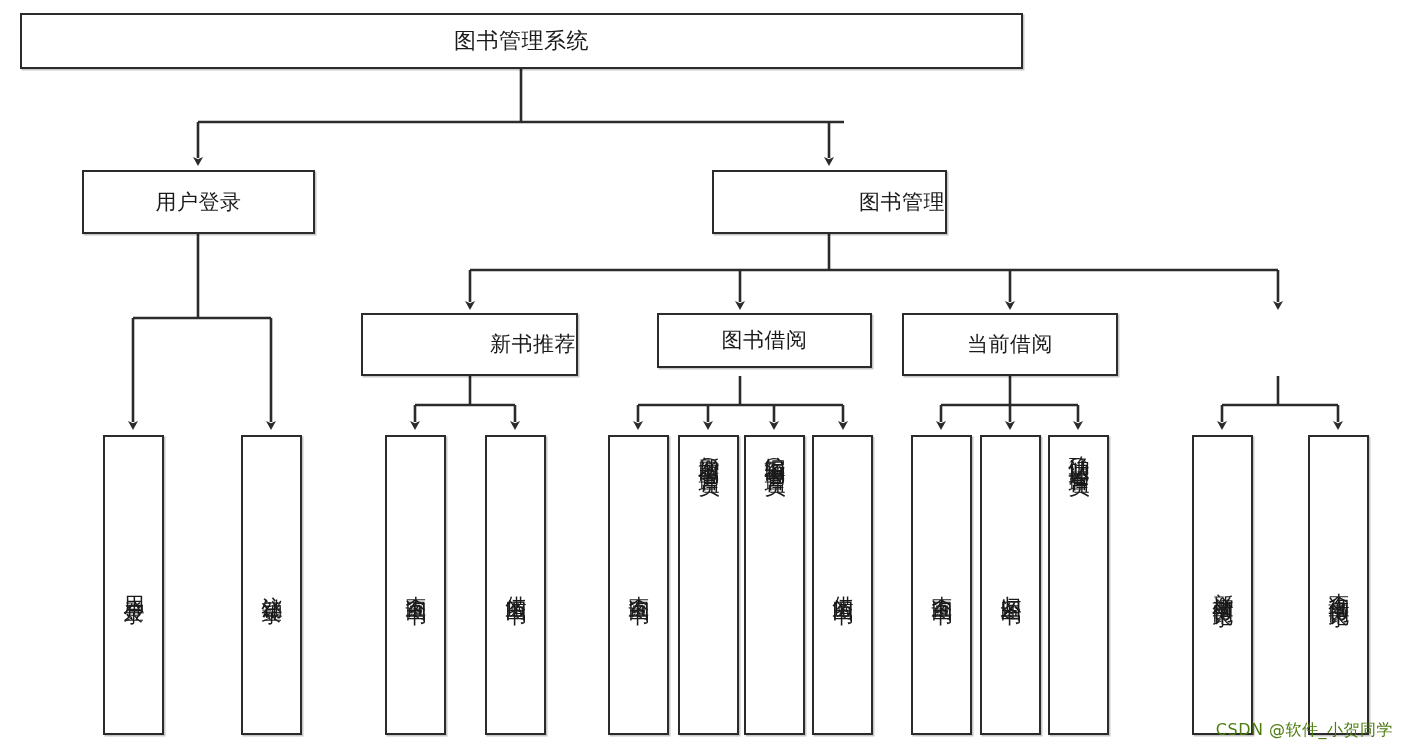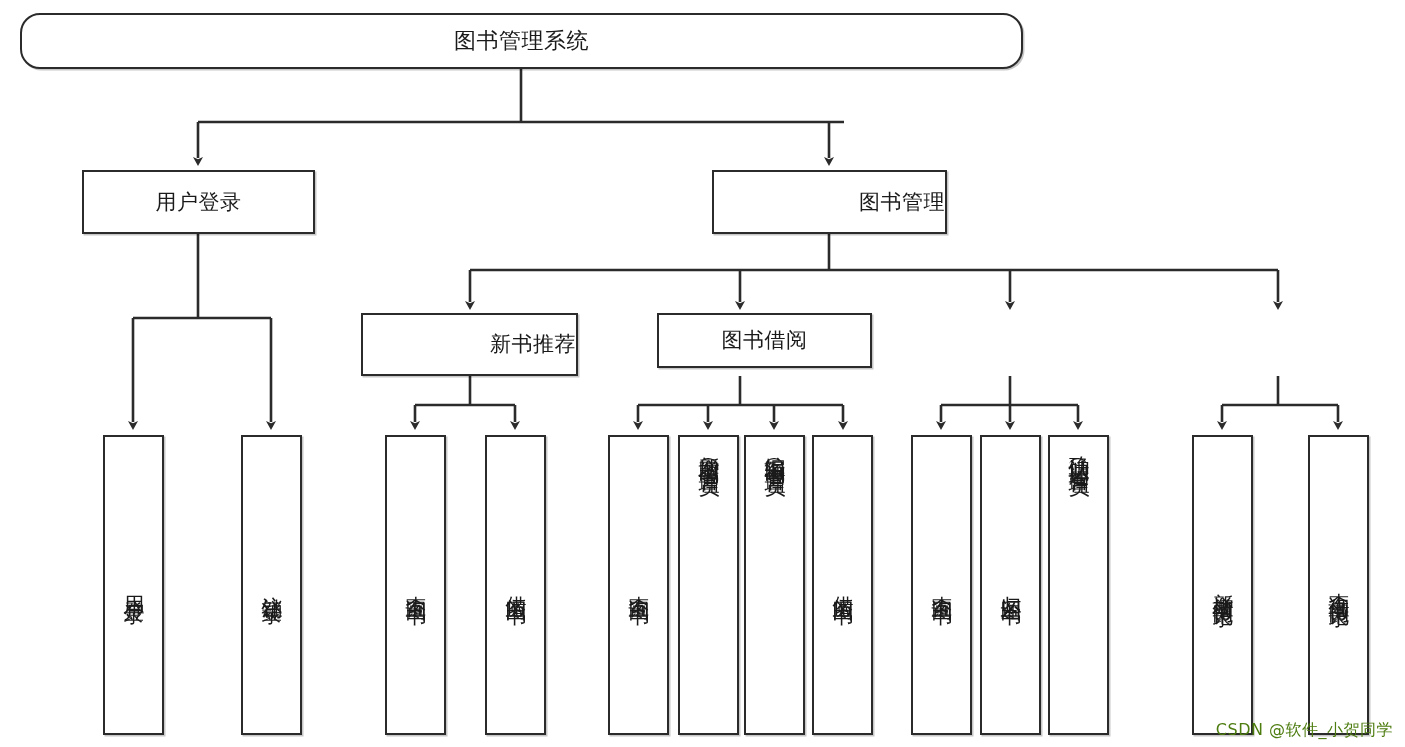--- a/index.html
+++ b/index.html
@@ -127,37 +127,40 @@
       <path d="M1010,405 L1010,422" marker-end="url(#arrow)"></path>
       <path d="M1078,405 L1078,422" marker-end="url(#arrow)"></path>
 
       <path d="M1278,376 L1278,405"></path>
       <path d="M1222,405 L1338,405"></path>
       <path d="M1222,405 L1222,422" marker-end="url(#arrow)"></path>
       <path d="M1338,405 L1338,422" marker-end="url(#arrow)"></path>
     </g>
   </svg>
 
-  <div class="node level-root" style="left:20px; top:13px; width:1003px; height:56px;border-radius:20px;">
+  <div class="node level-root" style="left:20px; top:13px; width:1003px; height:56px;">
     <span class="node-label">图书管理系统</span>
   </div>
 
   <div class="node level-branch" style="left:82px; top:170px; width:233px; height:64px;">
     <span class="node-label">用户登录</span>
   </div>
   <div class="node level-branch" style="left:712px; top:170px; width:235px; height:64px;justify-content:flex-end;">
     <span class="node-label">图书管理</span>
   </div>
 
   <div class="node level-branch" style="left:361px; top:313px; width:217px; height:63px;justify-content:flex-end;">
     <span class="node-label">新书推荐</span>
   </div>
   <div class="node level-branch" style="left:633px; top:313px; width:215px; height:55px;margin-left:24px;">
     <span class="node-label">图书借阅</span>
   </div>
+  <div class="node level-branch" style="left:902px; top:313px; width:216px; height:63px;">
+    <span class="node-label">当前借阅</span>
+  </div>
 
   <div class="node level-leaf center-text" style="left:103px; top:435px; width:61px; height:300px;">
     <span class="node-label">用户登录</span>
   </div>
   <div class="node level-leaf center-text" style="left:241px; top:435px; width:61px; height:300px;">
     <span class="node-label">注销登录</span>
   </div>
 
   <div class="node level-leaf center-text" style="left:385px; top:435px; width:61px; height:300px;">
     <span class="node-label">查询图书</span>

